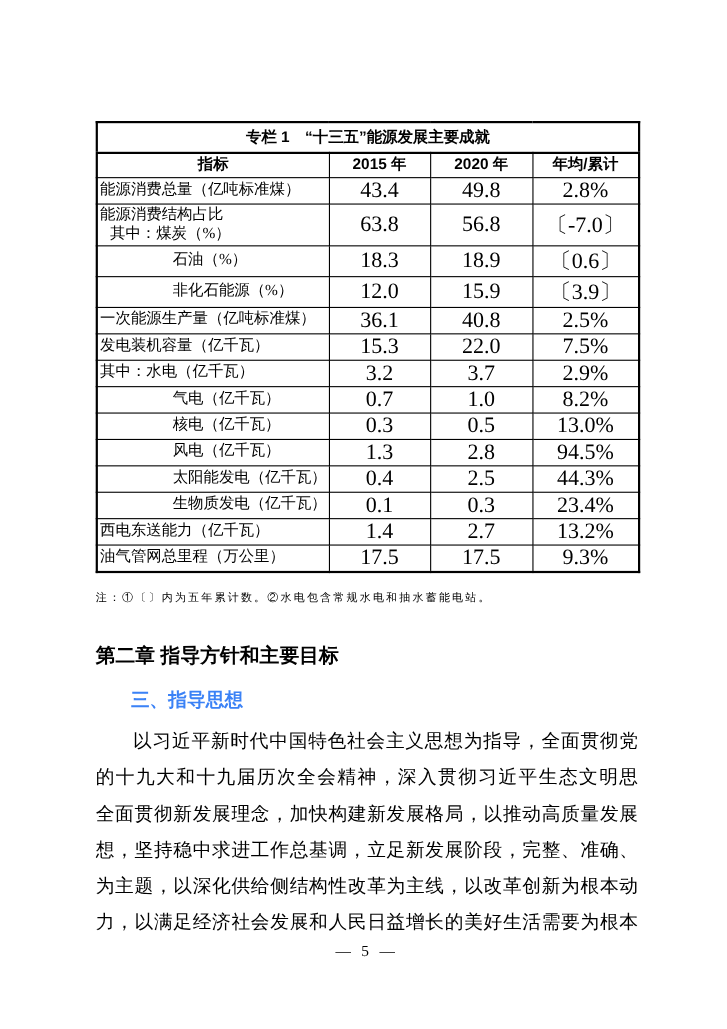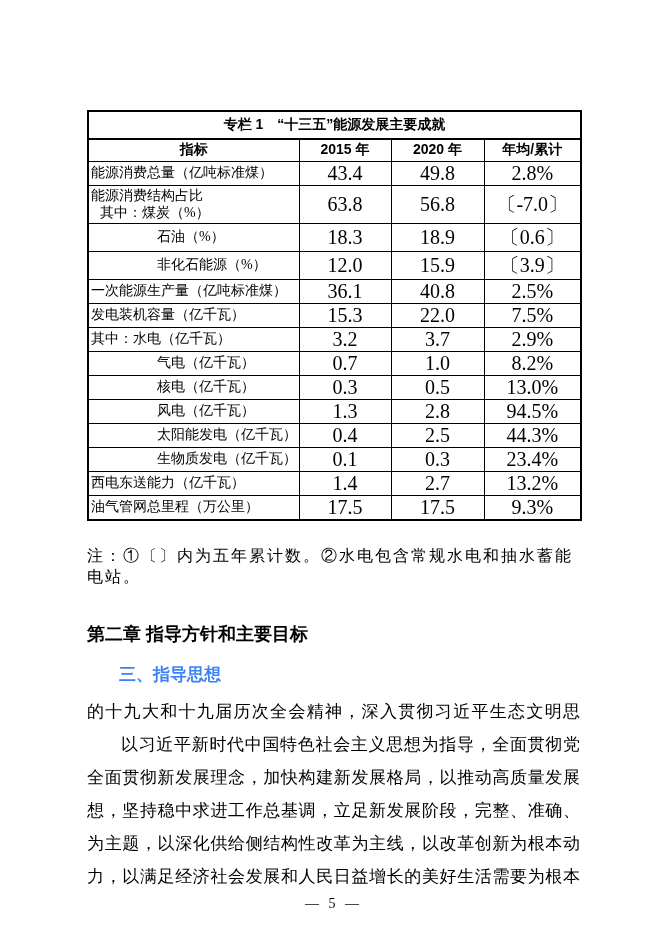--- a/index.html
+++ b/index.html
@@ -47,22 +47,22 @@
   }
   tr.row { height: 21px; }
   tr.row-double { height: 38px; }
   td.lbl { text-align: left; padding-left: 2px; font-size: 14px; line-height: 1.25; }
   td.lbl.sub { padding-left: 68px; }
   td.lbl .l2 { display: block; padding-left: 9px; }
   td.num { text-align: center; font-size: 20px; }
 
   
   .note {
-    margin-top: 25px;
-    font-size: 16px;
+    margin-top: 15px;
+    font-size: 10px;
     letter-spacing: 2px;
     color: #000;
   }
 
   
   .chapter {
     margin-top: 34px;
     text-align: left;
     font-family: "Liberation Sans", sans-serif;
     font-weight: bold;
@@ -213,22 +213,22 @@
       </tbody>
     </table>
 
     <div class="note">注：①〔〕内为五年累计数。②水电包含常规水电和抽水蓄能电站。</div>
 
     <div class="chapter">第二章 指导方针和主要目标</div>
 
     <div class="section">三、指导思想</div>
 
     <div class="bodytext">
+      <div class="line first">以习近平新时代中国特色社会主义思想为指导，全面贯彻党</div>
       <div class="line">的十九大和十九届历次全会精神，深入贯彻习近平生态文明思</div>
-      <div class="line first">以习近平新时代中国特色社会主义思想为指导，全面贯彻党</div>
       <div class="line">全面贯彻新发展理念，加快构建新发展格局，以推动高质量发展</div>
       <div class="line">想，坚持稳中求进工作总基调，立足新发展阶段，完整、准确、</div>
       <div class="line">为主题，以深化供给侧结构性改革为主线，以改革创新为根本动</div>
       <div class="line">力，以满足经济社会发展和人民日益增长的美好生活需要为根本</div>
     </div>
 
     <div class="pageno">— 5 —</div>
 
   </div>
 </div>

